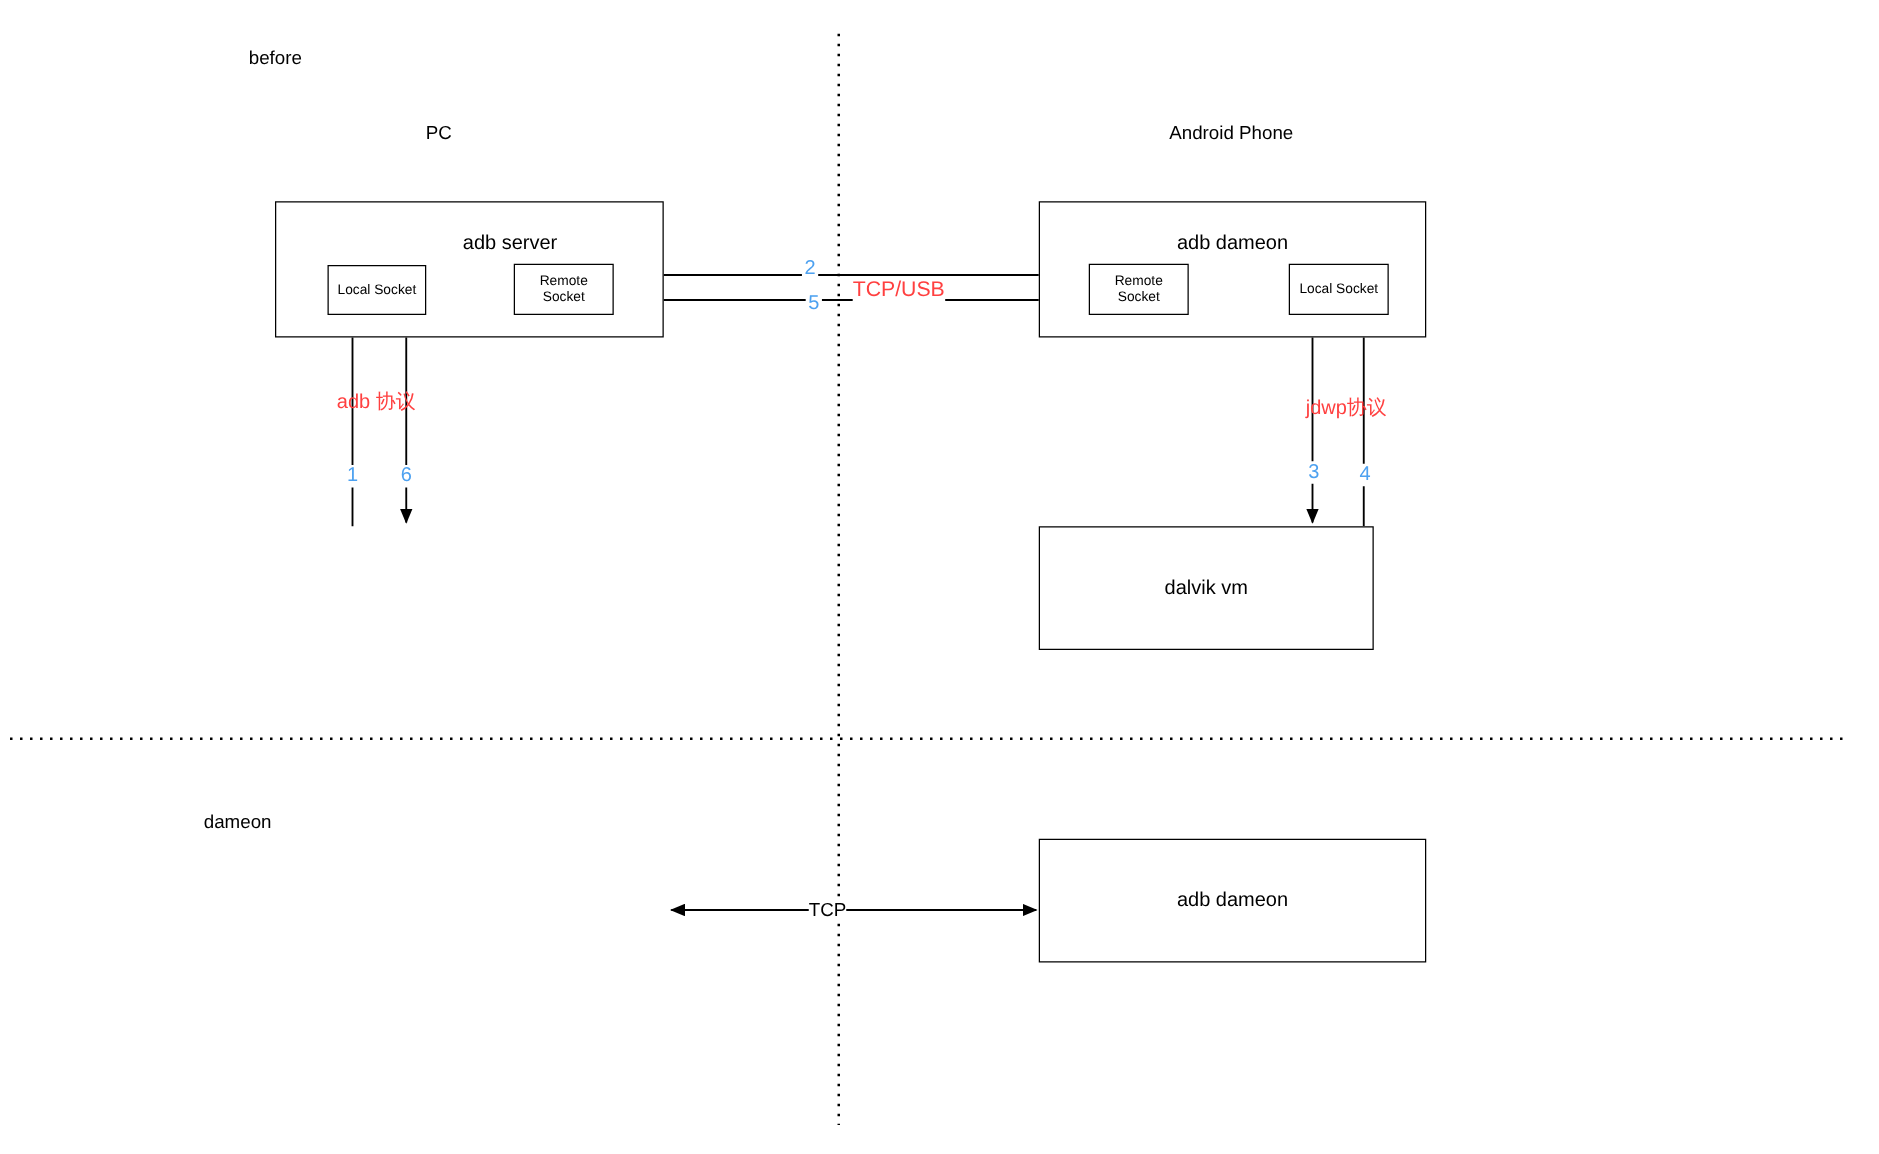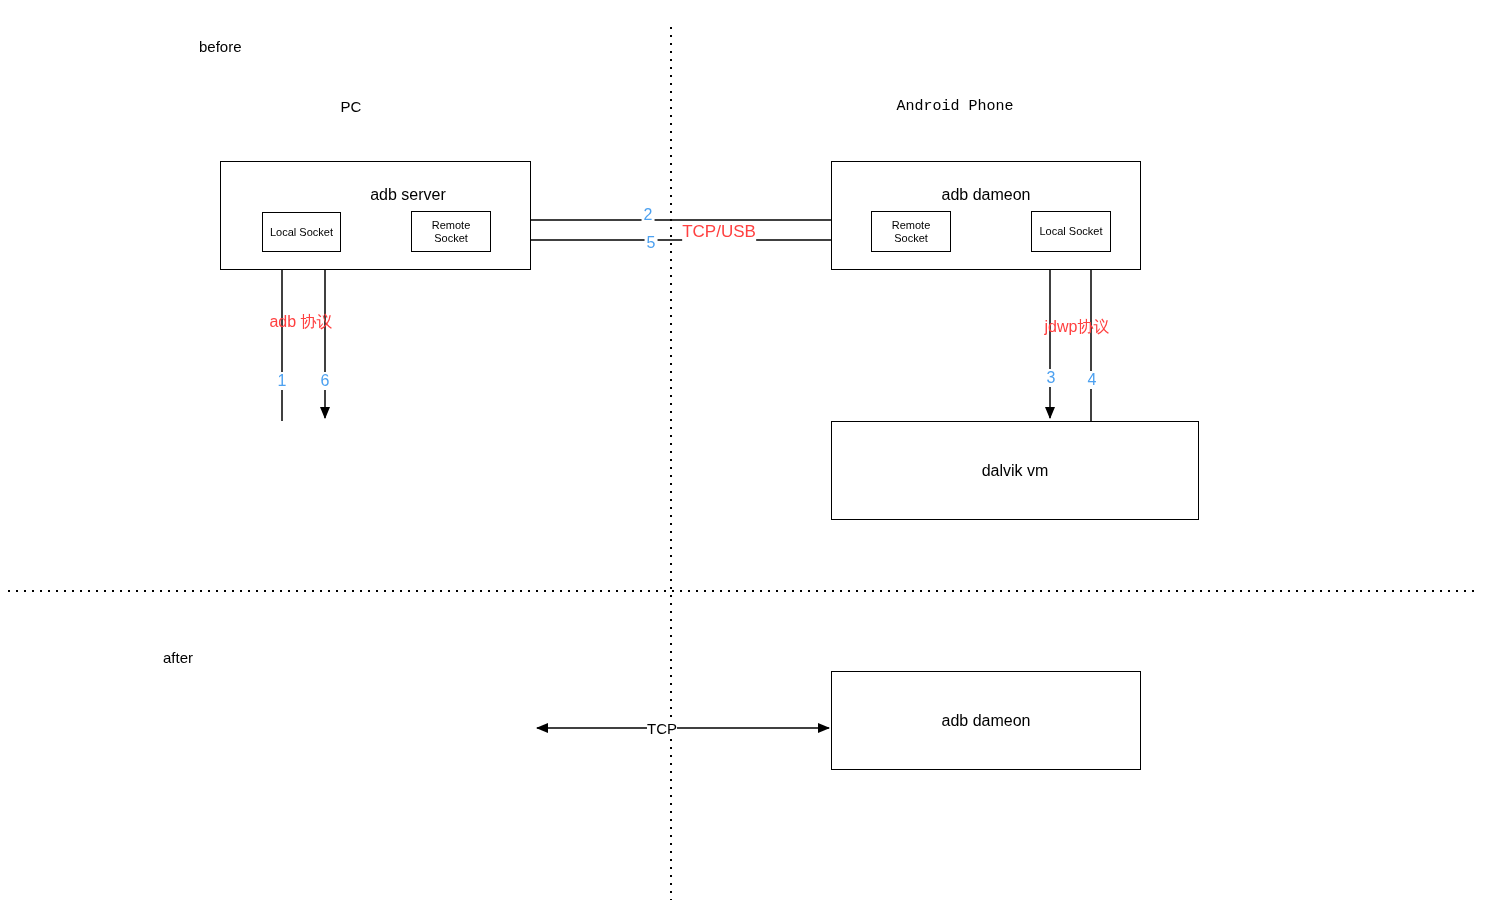--- a/index.html
+++ b/index.html
@@ -97,21 +97,21 @@
     <line x1="1050" y1="252" x2="1050" y2="418" stroke="#000000" stroke-width="1.5" marker-end="url(#arrR)"></line>
     <line x1="1091" y1="421" x2="1091" y2="255" stroke="#000000" stroke-width="1.5" marker-end="url(#arrR)"></line>
 
     <line x1="537" y1="728" x2="829" y2="728" stroke="#000000" stroke-width="1.5" marker-start="url(#arrS)" marker-end="url(#arrR)"></line>
   </svg>
 
   <div class="abs-label section-label" style="left:155px; top:38px;margin-left:44px;">before</div>
 
   <div class="abs-label group-title centered-x" style="left:351px; top:98px;">PC</div>
 
-  <div class="abs-label group-title centered-x" style="left:955px; top:98px;font-family:Liberation Mono, monospace;">Android Phone</div>
+  <div class="abs-label group-title centered-x" style="left:985px; top:98px;">Android Phone</div>
 
   <div class="box" style="left:220px; top:161px; width:311px; height:109px;"></div>
   <div class="abs-label box-title centered-x" style="left:376px; top:186px;margin-left:32px;">adb server</div>
 
   <div class="box flex-center" style="left:262px; top:212px; width:79px; height:40px;">
     <span class="socket-label">Local Socket</span>
   </div>
 
   <div class="box flex-center" style="left:411px; top:211px; width:80px; height:41px;">
     <span class="socket-label" style="width:52px; white-space:normal;">Remote Socket</span>
@@ -122,38 +122,38 @@
 
   <div class="box flex-center" style="left:871px; top:211px; width:80px; height:41px;">
     <span class="socket-label" style="width:52px; white-space:normal;">Remote Socket</span>
   </div>
 
   <div class="box flex-center" style="left:1031px; top:211px; width:80px; height:41px;">
     <span class="socket-label">Local Socket</span>
   </div>
 
 
-  <div class="box flex-center" style="left:831px; top:421px; width:368px; height:99px;align-items:center;">
+  <div class="box flex-center" style="left:831px; top:421px; width:268px; height:99px;align-items:center;">
     <span class="big-label">dalvik vm</span>
   </div>
 
   <div class="abs-label tcp-usb-label centered-xy" style="left:703px; top:232px;margin-left:16px;">TCP/USB</div>
 
   <div class="abs-label red-label centered-xy" style="left:301px; top:322px;">adb 协议</div>
 
   <div class="abs-label red-label centered-xy" style="left:1077px; top:327px;">jdwp协议</div>
 
   <div class="abs-label blue-num centered-xy" style="left:648px; top:215px;">2</div>
   <div class="abs-label blue-num centered-xy" style="left:651px; top:243px;">5</div>
   <div class="abs-label blue-num centered-xy" style="left:282px; top:381px;">1</div>
   <div class="abs-label blue-num centered-xy" style="left:325px; top:381px;">6</div>
   <div class="abs-label blue-num centered-xy" style="left:1051px; top:378px;">3</div>
   <div class="abs-label blue-num centered-xy" style="left:1092px; top:380px;">4</div>
 
-  <div class="abs-label section-label" style="left:163px; top:649px;">after</div>
+  <div class="abs-label section-label" style="left:163px; top:649px;">dameon</div>
 
 
   <div class="box flex-center" style="left:831px; top:671px; width:310px; height:99px;">
     <span class="big-label">adb dameon</span>
   </div>
 
   <div class="abs-label tcp-label centered-xy" style="left:662px; top:728px;">TCP</div>
 
 </div>
 

